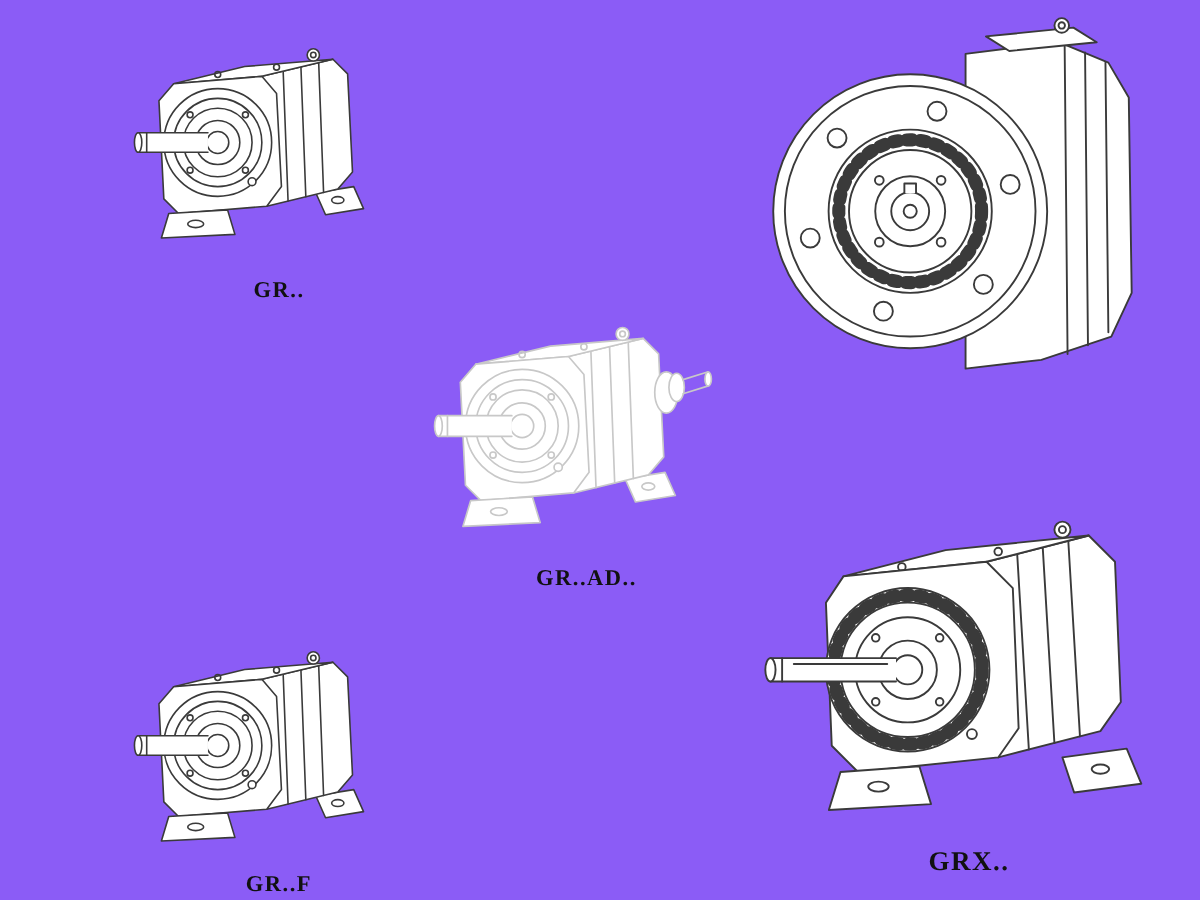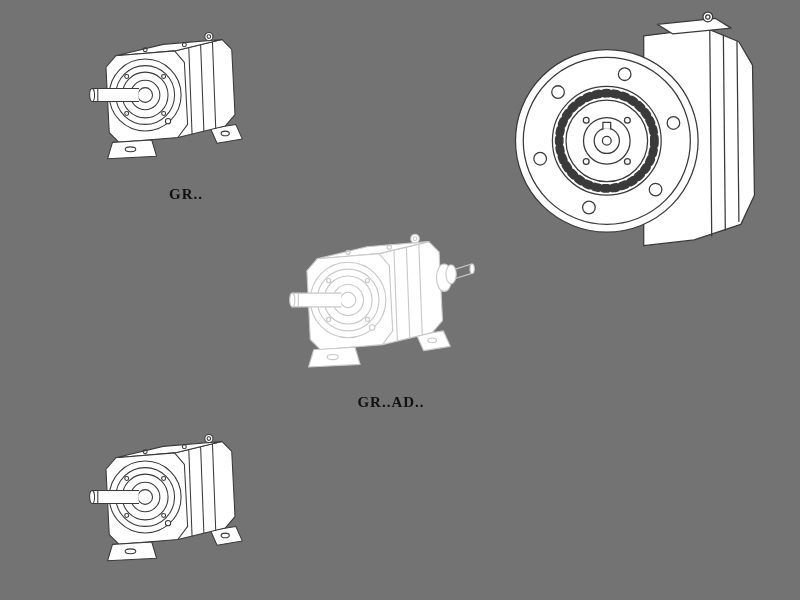--- a/index.html
+++ b/index.html
@@ -1,20 +1,20 @@
 <!DOCTYPE html>
 <html><head>
 <meta charset="utf-8">
 <style>
   html, body { margin: 0; padding: 0; background: #ffffff; }
   .canvas {
     position: relative;
     width: 800px;
     height: 600px;
-    background: #737373;
+    background: #8b5cf6;
     overflow: hidden;
     font-family: "Liberation Serif", serif;
   }
   figure.cell { position: absolute; margin: 0; padding: 0; }
   figure.cell svg { display: block; width: 100%; }
   svg.drawing {
     color: #3a3a3a;
     stroke: currentColor;
     fill: none;
     stroke-width: 1.3;
@@ -33,21 +33,21 @@
   figcaption.label.big { font-size: 18px; }
 
   #cell-gr   { left: 88px;  top: 6px;   width: 196px; }
   #cell-gr   svg { height: 178px; }
   #cell-grz  { left: 294px; top: 6px;   width: 192px; }
   #cell-grz  svg { height: 178px; }
   #cell-grxf { left: 498px; top: 2px;   width: 272px; }
   #cell-grxf svg { height: 266px; }
   #cell-grf  { left: 94px;  top: 210px; width: 198px; }
   #cell-grf  svg { height: 180px; }
-  #cell-grad { left: 288px; top: 208px; width: 206px; }
+  #cell-grad { left: 288px; top: 192px; width: 206px; }
   #cell-grad svg { height: 184px; }
   #cell-grx  { left: 500px; top: 298px; width: 292px; }
   #cell-grx  svg { height: 264px; }
   #cell-grft { left: 88px;  top: 414px; width: 196px; }
   #cell-grft svg { height: 166px; }
   #cell-gram { left: 288px; top: 408px; width: 202px; }
   #cell-gram svg { height: 166px; }
 </style>
 </head>
 <body>
@@ -193,21 +193,28 @@
       <g>
         <ellipse cx="182" cy="74" rx="9" ry="16" fill="#fff"></ellipse>
         <ellipse cx="190" cy="70" rx="6" ry="11" fill="#fff"></ellipse>
         <path d="M195,64 L214,58 M195,75 L214,69"></path>
         <ellipse cx="214.5" cy="63.5" rx="2.5" ry="5.5" fill="#fff"></ellipse>
       </g>
     </svg>
     <figcaption class="label">GR..AD..</figcaption>
   </figure>
 
+  <figure class="cell" id="cell-grx">
+    <svg class="drawing" viewBox="0 0 300 270">
+      <use href="#sym-big"></use>
+    </svg>
+    <figcaption class="label big">GRX..</figcaption>
+  </figure>
 
   <figure class="cell" id="cell-grft">
     <svg class="drawing" viewBox="0 0 240 200">
       <use href="#sym-foot"></use>
     </svg>
+    <figcaption class="label">GR..F</figcaption>
   </figure>
 
 
 </div>
 
 </body></html>

